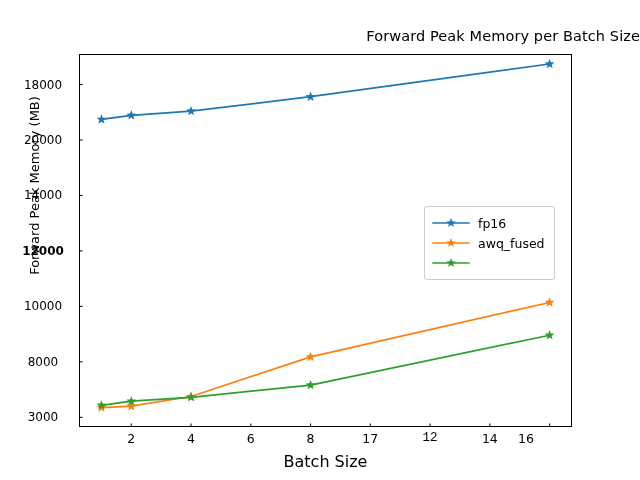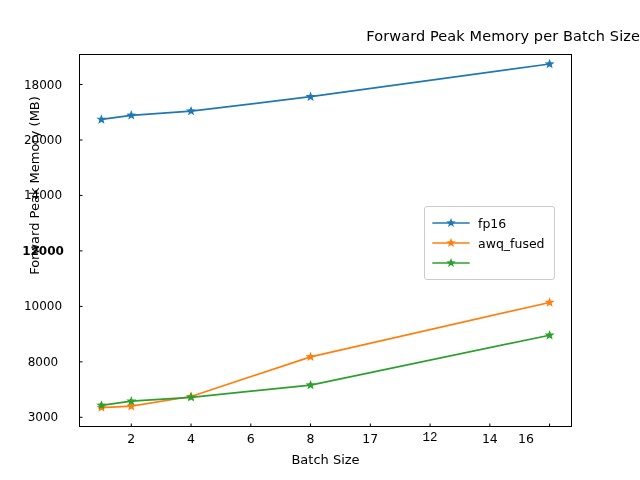--- a/index.html
+++ b/index.html
@@ -83,21 +83,21 @@
     color: #000000;
     transform: rotate(-90deg);
     transform-origin: center center;
   }
   #xlabel {
     position: absolute;
     left: 79px;
     top: 452px;
     width: 493px;
     text-align: center;
-    font-size: 13px;
+    font-size: 16px;
     color: #000000;
   }
   
   #legend {
     position: absolute;
     left: 424px;
     top: 206px;
     border: 1px solid #cccccc;
     border-radius: 3px;
     background: #ffffff;

